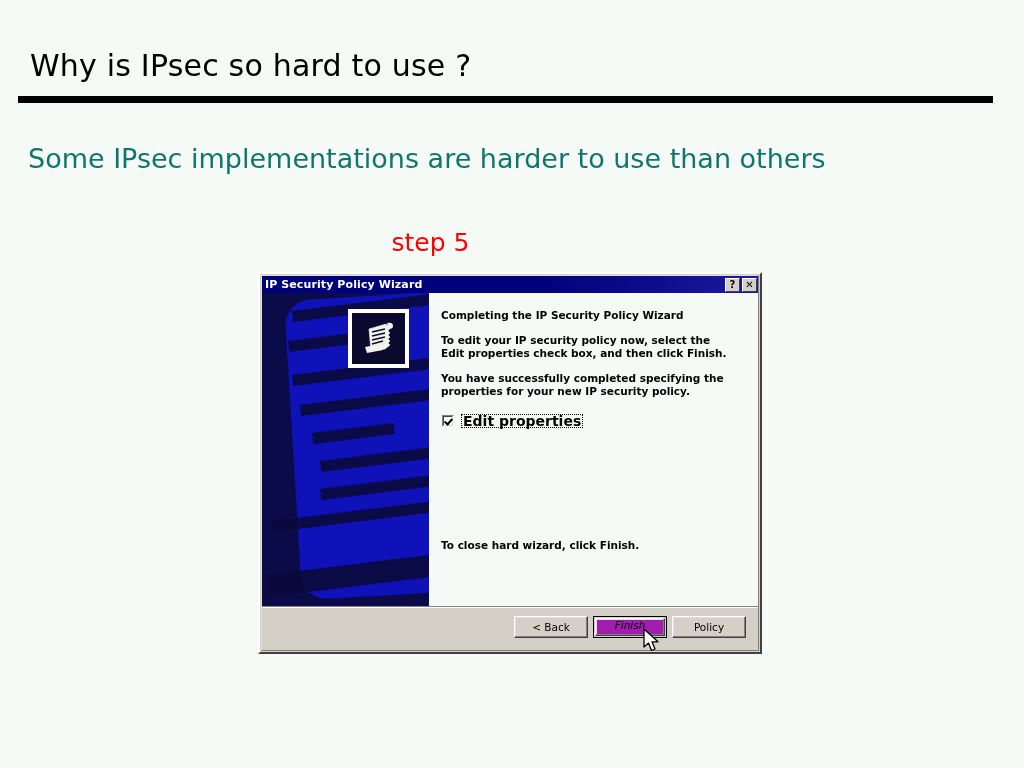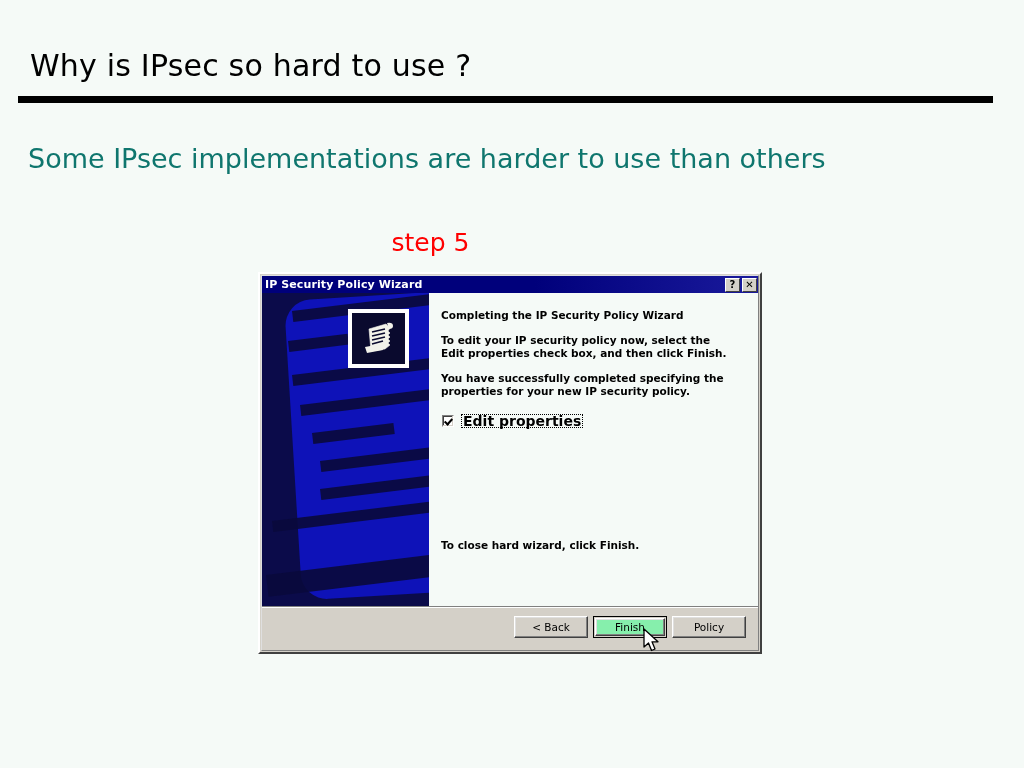--- a/index.html
+++ b/index.html
@@ -307,30 +307,30 @@
     position: relative;
     padding: 0;
   }
   .win-btn.default-btn {
     border: 1px solid #000000;
     box-shadow: none;
   }
   .win-btn.default-btn .btn-face {
     position: absolute;
     left: 1px; top: 1px; right: 1px; bottom: 1px;
-    background: #86efac;
+    background: #a21caf;
     border-top: 1px solid #ffffff;
     border-left: 1px solid #ffffff;
     border-right: 1px solid #404040;
     border-bottom: 1px solid #404040;
     box-shadow: inset -1px -1px 0 #808080, inset 1px 1px 0 #dfdfdf;
     box-sizing: border-box;
     display: flex;
-    align-items: center;
     justify-content: center;
+    font-style: italic;
   }
   .btn-label { position: relative; z-index: 2; }
 
   
   #mouse-cursor {
     position: absolute;
     left: 643px;
     top: 628px;
     width: 18px;
     height: 26px;

